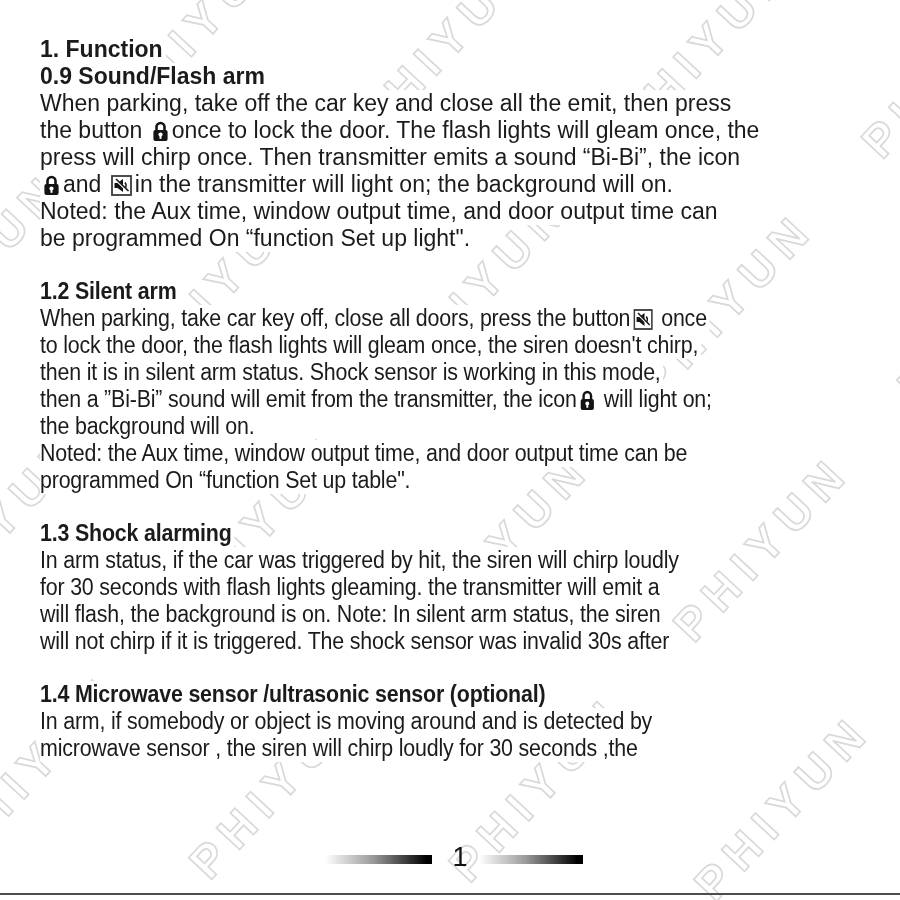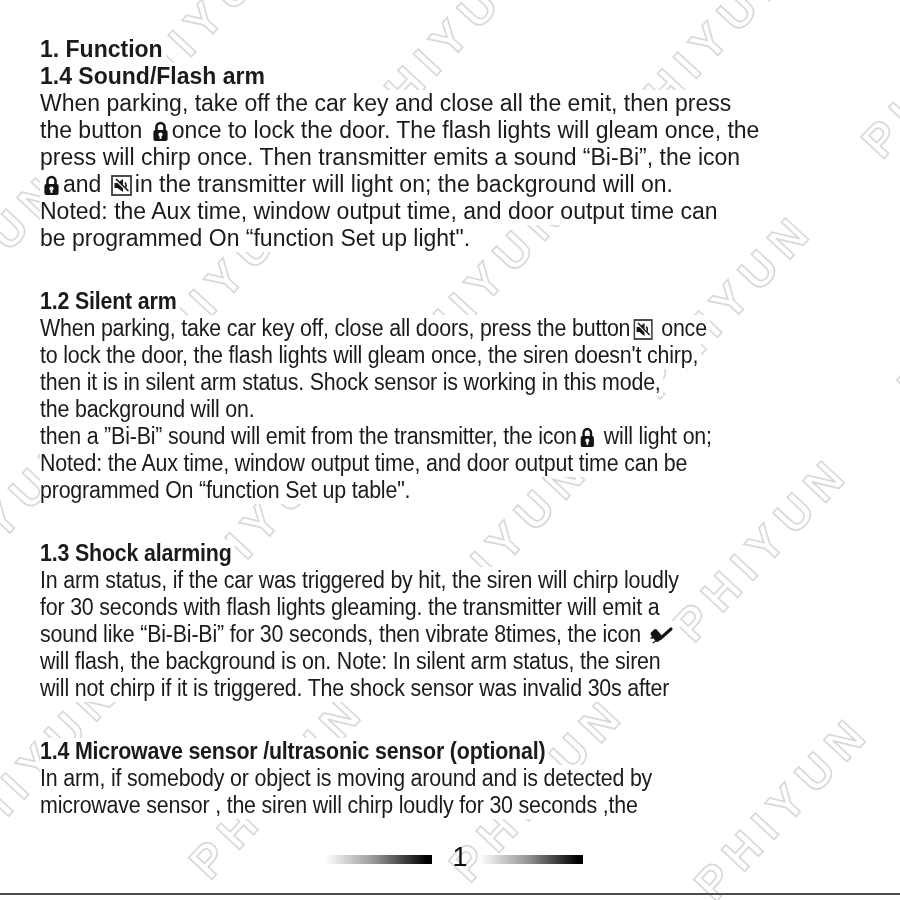--- a/index.html
+++ b/index.html
@@ -33,21 +33,21 @@
     -webkit-text-stroke: 1.7px #d9d9d9;
   }
   .wm-row.odd { margin-left: -175px; }
   
   #content {
     position: absolute;
     left: 40px; top: 36px;
     width: 835px;
     z-index: 1;
   }
-  .section { margin-top: 36px; }
+  .section { margin-top: 26px; }
   .section:first-child { margin-top: 0; }
   .line {
     height: 27px; line-height: 27px;
     font-size: 23px;
     white-space: nowrap;
     color: #1b1b1b;
   }
   .line-inner {
     display: inline-block;
     background: #ffffff;
@@ -100,21 +100,21 @@
       <div class="wm-row odd">PHIYUN  PHIYUN  PHIYUN  PHIYUN  PHIYUN  PHIYUN  PHIYUN  PHIYUN  PHIYUN</div>
       <div class="wm-row">PHIYUN  PHIYUN  PHIYUN  PHIYUN  PHIYUN  PHIYUN  PHIYUN  PHIYUN  PHIYUN</div>
       <div class="wm-row odd">PHIYUN  PHIYUN  PHIYUN  PHIYUN  PHIYUN  PHIYUN  PHIYUN  PHIYUN  PHIYUN</div>
       <div class="wm-row">PHIYUN  PHIYUN  PHIYUN  PHIYUN  PHIYUN  PHIYUN  PHIYUN  PHIYUN  PHIYUN</div>
       <div class="wm-row odd">PHIYUN  PHIYUN  PHIYUN  PHIYUN  PHIYUN  PHIYUN  PHIYUN  PHIYUN  PHIYUN</div>
     </div>
 
   <div id="content">
       <div class="section">
         <div class="line heading"><span class="line-inner">1. Function</span></div>
-        <div class="line heading"><span class="line-inner">1.4 Sound/Flash arm</span></div>
+        <div class="line heading"><span class="line-inner">0.9 Sound/Flash arm</span></div>
         <div class="line"><span class="line-inner">When parking, take off the car key and close all the emit, then press</span></div>
         <div class="line"><span class="line-inner">the button <span class="inline-icon"><svg width="17" height="21" viewBox="0 0 17 21">
                 <path d="M4.5 9.5 V6 a4 4 0 0 1 8 0 V9.5" fill="none" stroke="#141414" stroke-width="2.6"></path>
                 <rect x="1.4" y="9" width="14.2" height="11" rx="2" fill="#141414"></rect>
                 <circle cx="8.5" cy="13.5" r="2.1" fill="#fff"></circle>
                 <rect x="7.5" y="14.2" width="2" height="3.6" fill="#fff"></rect>
               </svg></span>once to lock the door. The flash lights will gleam once, the</span></div>
         <div class="line"><span class="line-inner">press will chirp once. Then transmitter emits a sound “Bi-Bi”, the icon</span></div>
         <div class="line"><span class="line-inner"><span class="inline-icon"><svg width="17" height="21" viewBox="0 0 17 21">
                 <path d="M4.5 9.5 V6 a4 4 0 0 1 8 0 V9.5" fill="none" stroke="#141414" stroke-width="2.6"></path>
@@ -135,39 +135,34 @@
         <div class="line heading"><span class="line-inner">1.2 Silent arm</span></div>
         <div class="line"><span class="line-inner">When parking, take car key off, close all doors, press the button<span class="inline-icon"><svg width="21" height="21" viewBox="0 0 21 21">
                 <rect x="1" y="1" width="19" height="19" fill="#fff" stroke="#3a3a3a" stroke-width="1.8"></rect>
                 <polygon points="12,4 6.5,8 3.5,8 3.5,13 6.5,13 12,17" fill="#141414"></polygon>
                 <path d="M14 7.5 q2.2 3 0 6" fill="none" stroke="#141414" stroke-width="1.5"></path>
                 <line x1="4.5" y1="4.5" x2="17" y2="16.5" stroke="#fff" stroke-width="2.4"></line>
                 <line x1="5" y1="4" x2="17.5" y2="16" stroke="#141414" stroke-width="1.6"></line>
               </svg></span> once</span></div>
         <div class="line"><span class="line-inner">to lock the door, the flash lights will gleam once, the siren doesn't chirp,</span></div>
         <div class="line"><span class="line-inner">then it is in silent arm status. Shock sensor is working in this mode,</span></div>
-        <div class="line"><span class="line-inner">the background will on.</span></div>
         <div class="line"><span class="line-inner">then a ”Bi-Bi” sound will emit from the transmitter, the icon<span class="inline-icon"><svg width="17" height="21" viewBox="0 0 17 21">
                 <path d="M4.5 9.5 V6 a4 4 0 0 1 8 0 V9.5" fill="none" stroke="#141414" stroke-width="2.6"></path>
                 <rect x="1.4" y="9" width="14.2" height="11" rx="2" fill="#141414"></rect>
                 <circle cx="8.5" cy="13.5" r="2.1" fill="#fff"></circle>
                 <rect x="7.5" y="14.2" width="2" height="3.6" fill="#fff"></rect>
               </svg></span> will light on;</span></div>
+        <div class="line"><span class="line-inner">the background will on.</span></div>
         <div class="line"><span class="line-inner">Noted: the Aux time, window output time, and door output time can be</span></div>
         <div class="line"><span class="line-inner">programmed On “function Set up table".</span></div>
       </div>
       <div class="section condensed">
         <div class="line heading"><span class="line-inner">1.3 Shock alarming</span></div>
         <div class="line"><span class="line-inner">In arm status, if the car was triggered by hit, the siren will chirp loudly</span></div>
         <div class="line"><span class="line-inner">for 30 seconds with flash lights gleaming. the transmitter will emit a</span></div>
-        <div class="line"><span class="line-inner">sound like “Bi-Bi-Bi” for 30 seconds, then vibrate 8times, the icon <span class="inline-icon"><svg width="27" height="22" viewBox="0 0 27 22">
-                <line x1="23.5" y1="5" x2="12" y2="14.5" stroke="#141414" stroke-width="3.4" stroke-linecap="round"></line>
-                <rect x="3.5" y="5.5" width="8.5" height="12" rx="2.5" transform="rotate(-42 7.75 11.5)" fill="#141414"></rect>
-                <path d="M2 9 l4.5 2 M1.5 14 l5 -0.5 M4 19 l3.5 -2.5" fill="none" stroke="#141414" stroke-width="1.4"></path>
-              </svg></span></span></div>
         <div class="line"><span class="line-inner">will flash, the background is on. Note: In silent arm status, the siren</span></div>
         <div class="line"><span class="line-inner">will not chirp if it is triggered. The shock sensor was invalid 30s after</span></div>
       </div>
       <div class="section condensed">
         <div class="line heading"><span class="line-inner">1.4 Microwave sensor /ultrasonic sensor (optional)</span></div>
         <div class="line"><span class="line-inner">In arm, if somebody or object is moving around and is detected by</span></div>
         <div class="line"><span class="line-inner">microwave sensor , the siren will chirp loudly for 30 seconds ,the</span></div>
       </div>
     </div>
 

